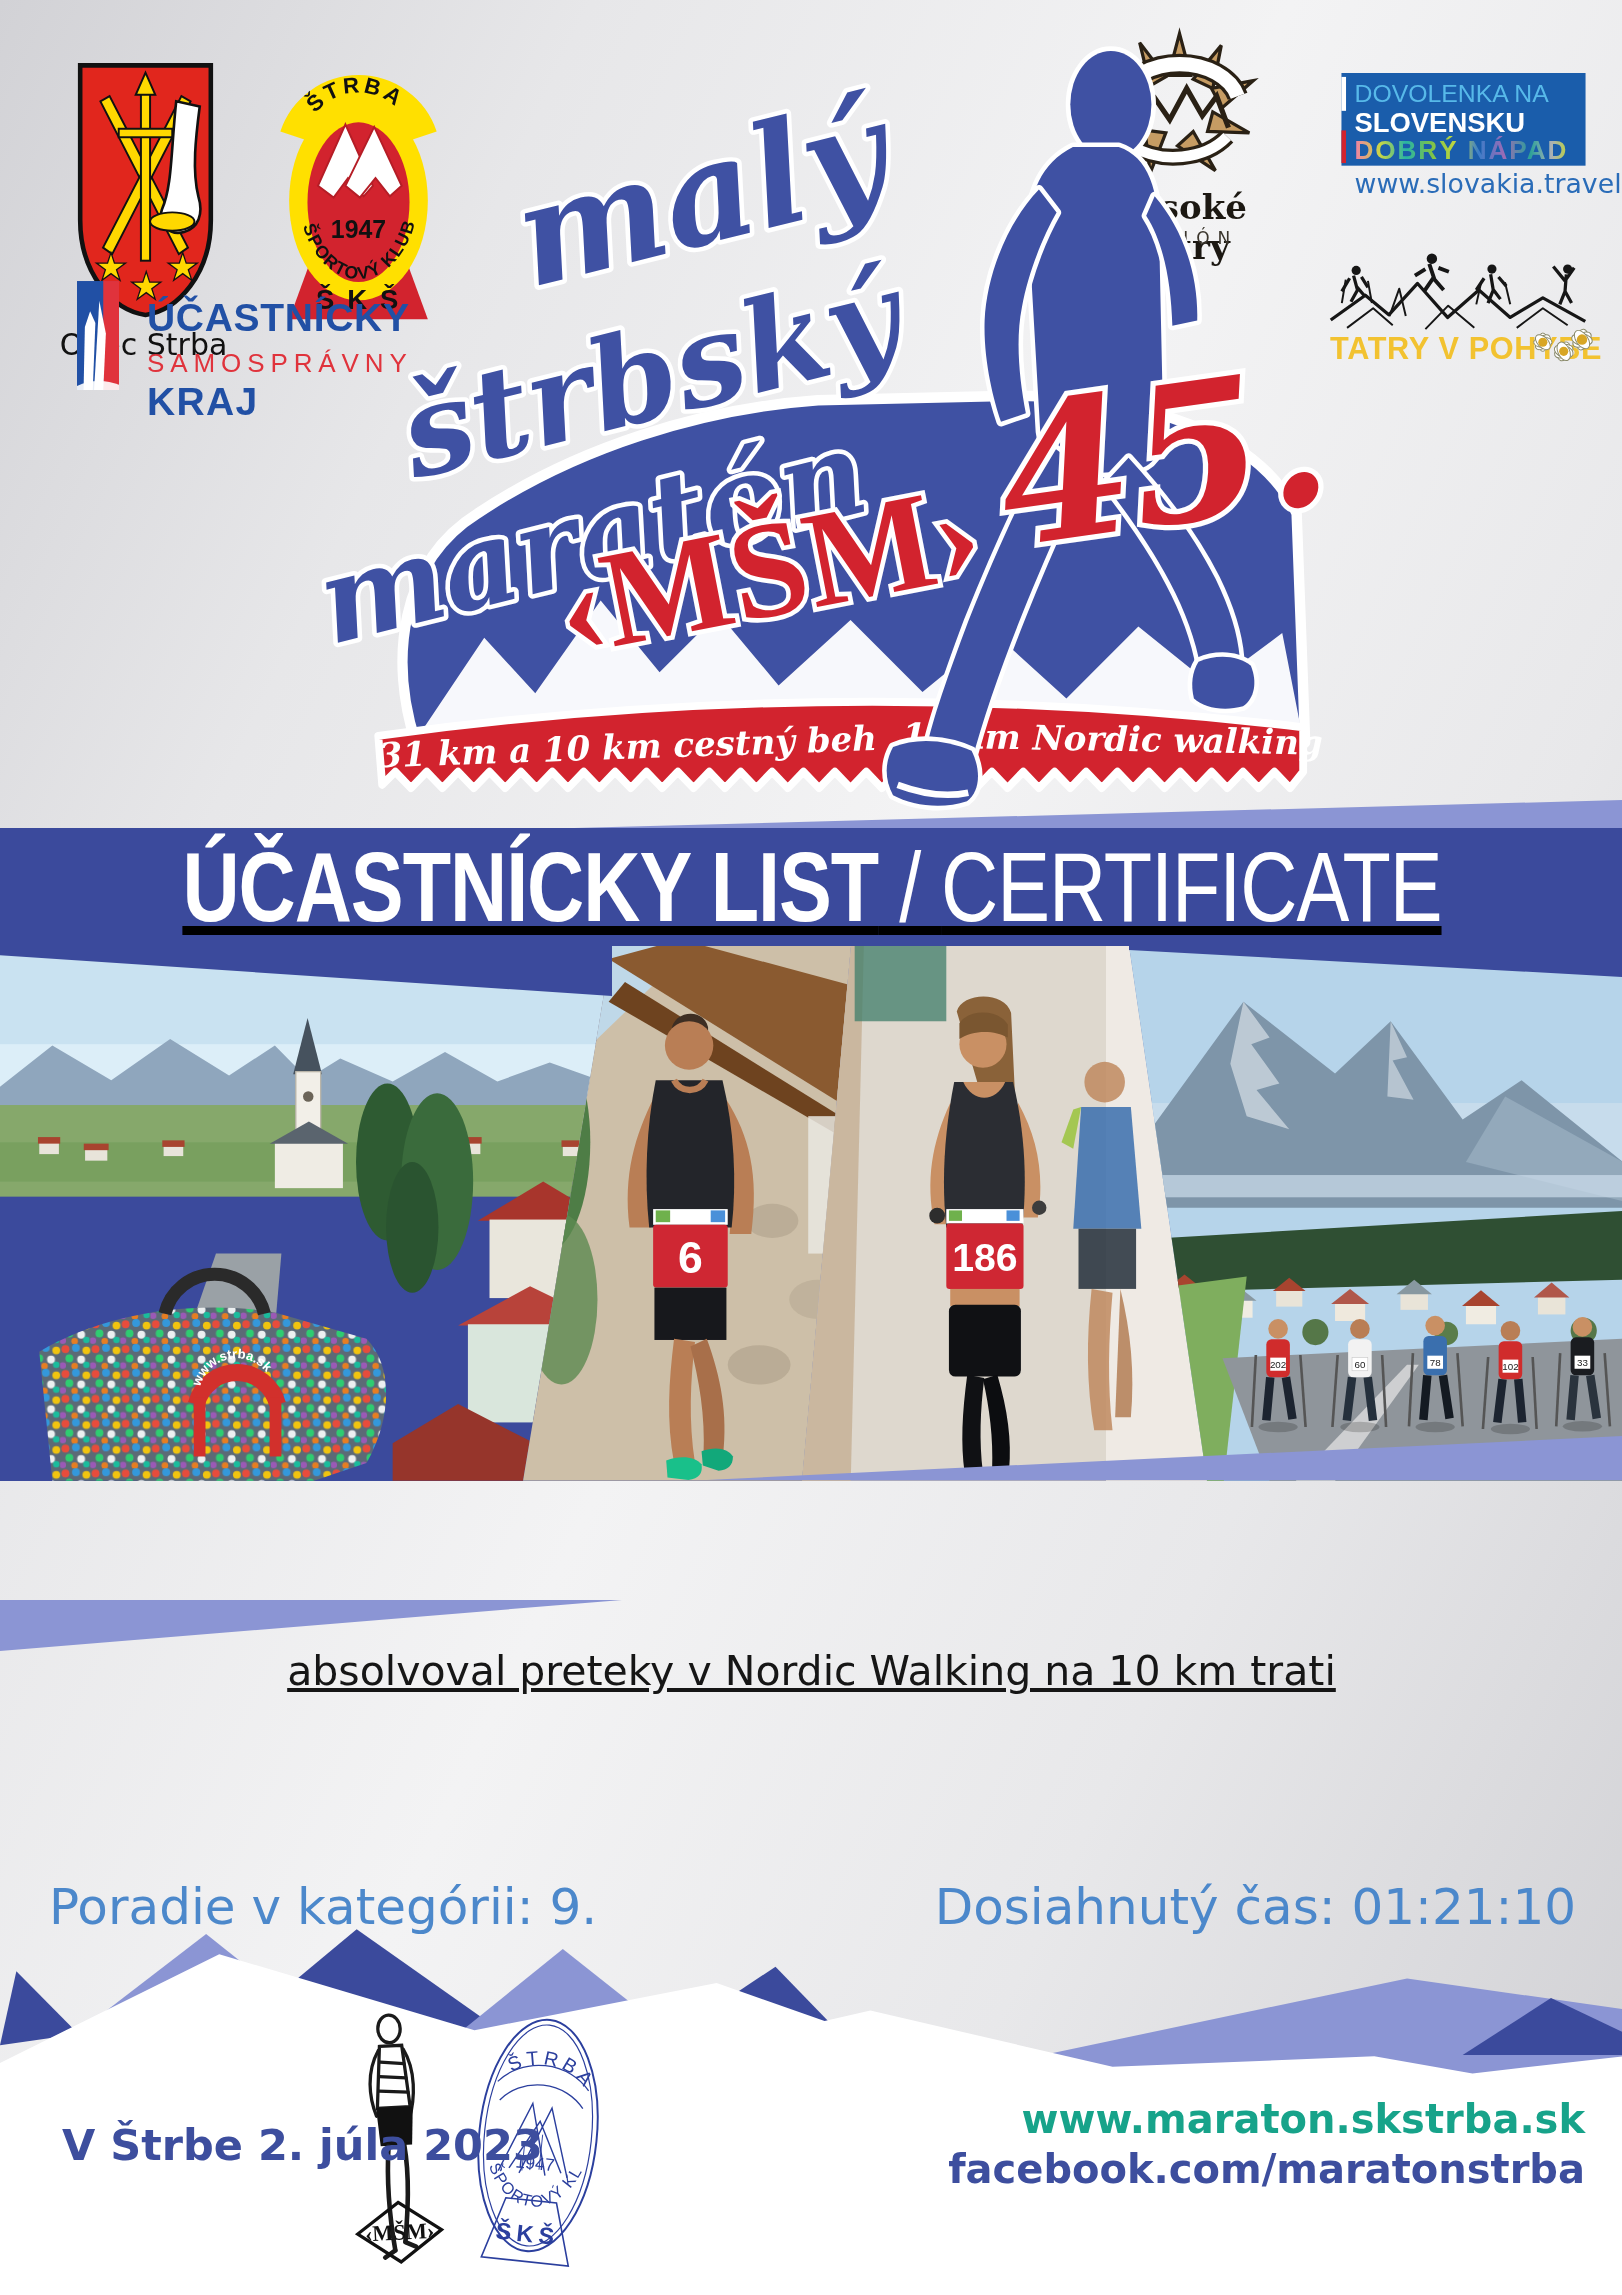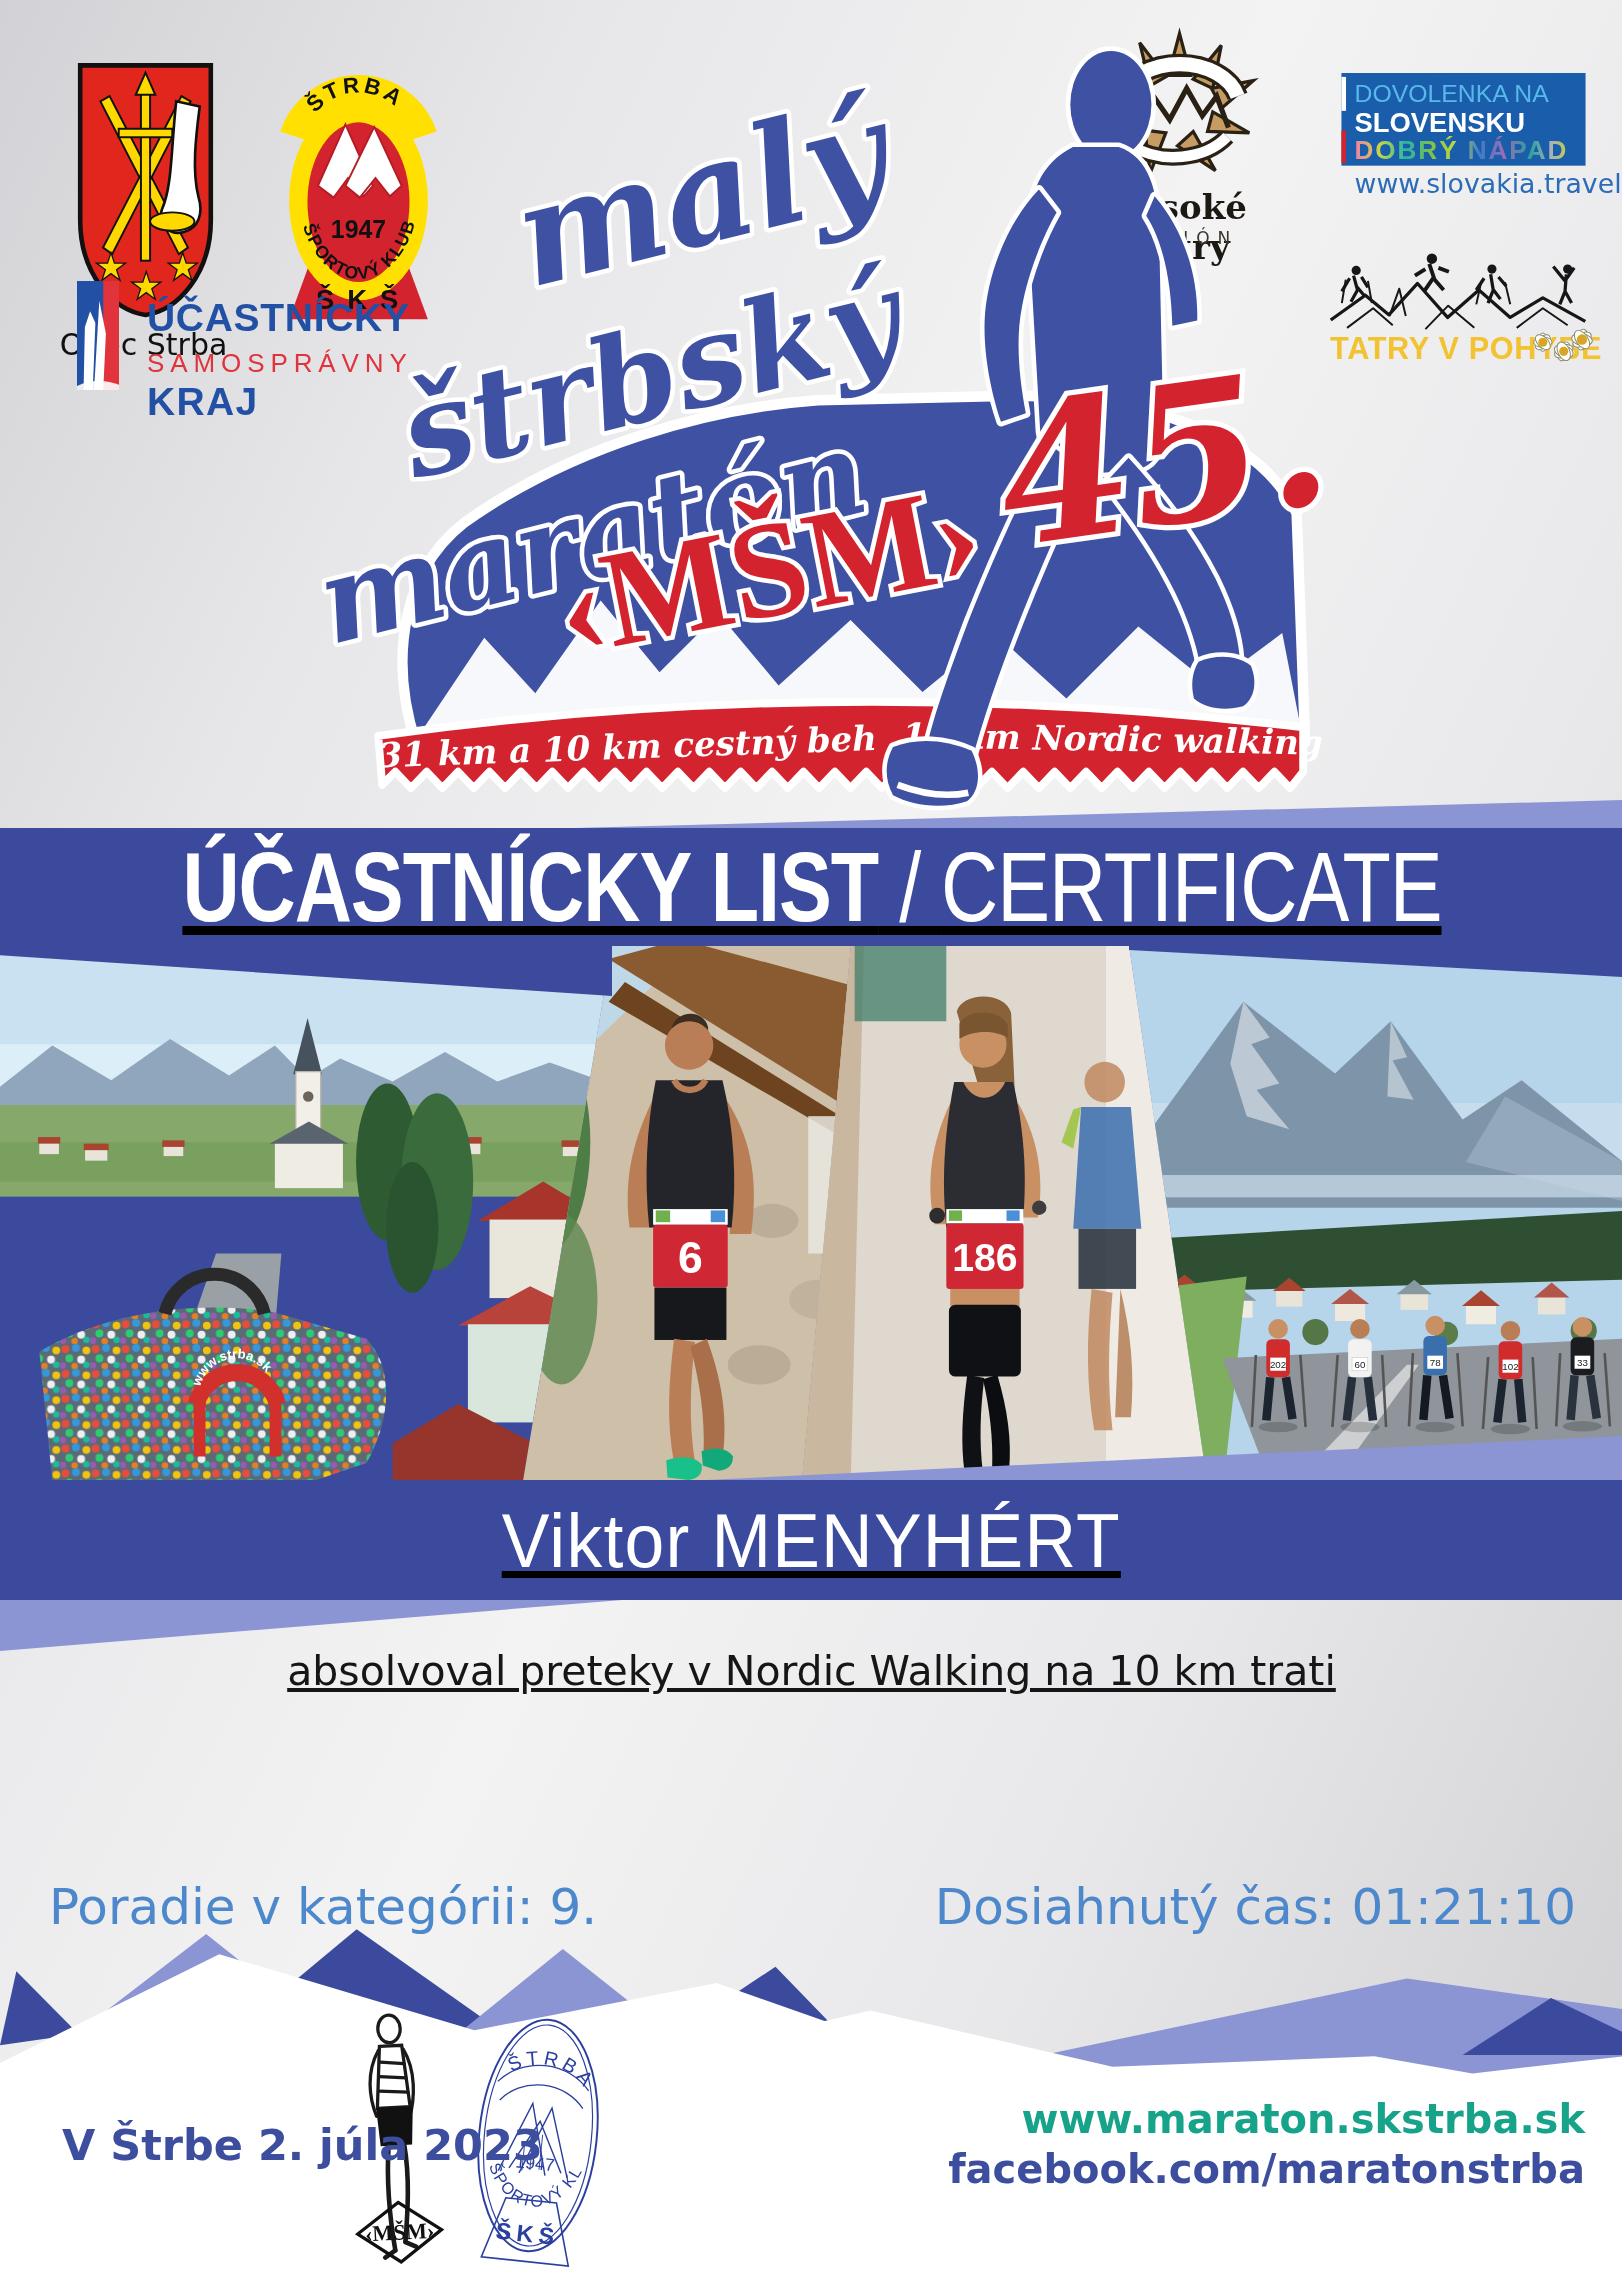--- a/index.html
+++ b/index.html
@@ -451,23 +451,20 @@
             <line x1="52" y1="40" x2="60" y2="152" stroke="#555" stroke-width="4"></line>
         </g>
       </g>
     </svg>
 
     <div class="seam-wedge" style="clip-path:polygon(0 0,612px 0,612px 50px,0 9.2px);"></div>
     <div class="seam-wedge" style="clip-path:polygon(1129px 0,1623px 0,1623px 31px,1129px 3.9px);"></div>
   </div>
 
   <div class="peri" style="left:0;top:1436px;width:1623px;height:44px;clip-path:polygon(707px 44px,1623px 0,1623px 44px);"></div>
-  <div class="band" style="top:1480px;height:120px;">
-    <div class="name-line">Viktor MENYHÉRT</div>
-  </div>
   <div class="peri" style="left:0;top:1600px;width:1623px;height:51px;clip-path:polygon(0 0,622px 0,0 51px);"></div>
 
   <div class="desc">
     <div>absolvoval preteky v Nordic Walking na 10 km trati</div>
   </div>
   <div class="results">
     <div class="rank">
       <span>Poradie v kategórii:</span>
       <span>9.</span>
     </div>

